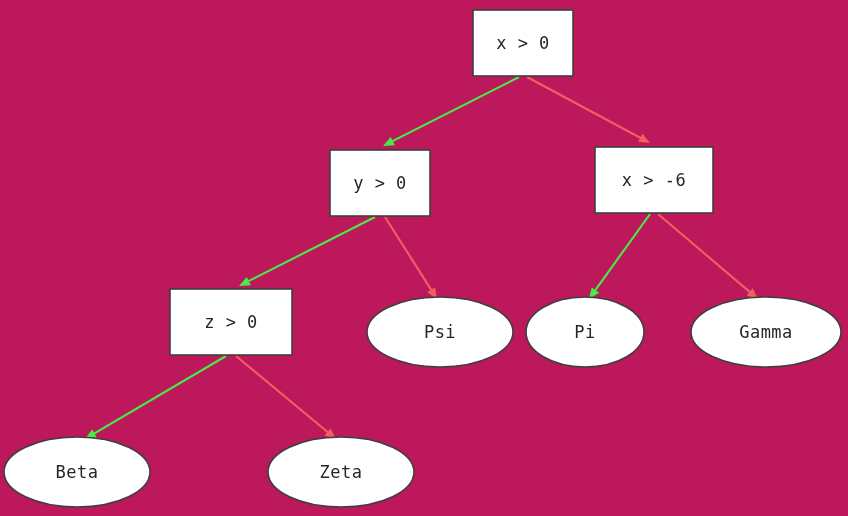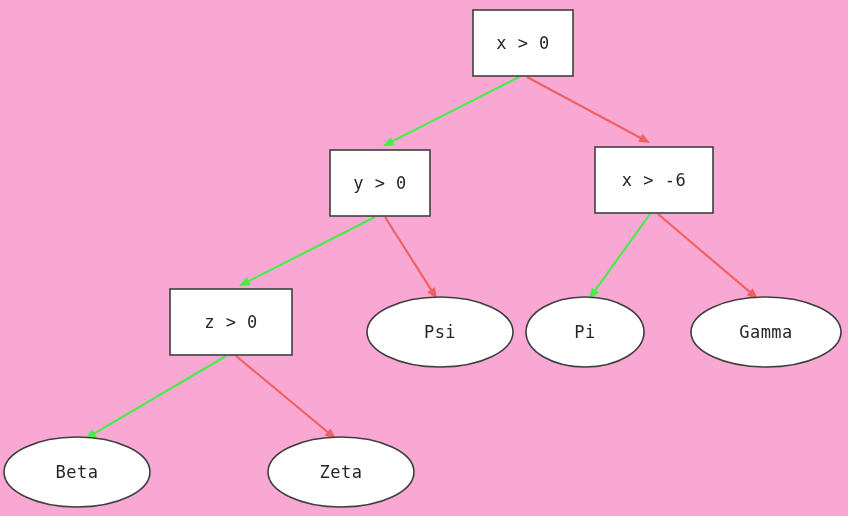--- a/index.html
+++ b/index.html
@@ -5,21 +5,21 @@
 <style>
   html, body {
     margin: 0;
     padding: 0;
     background: #ffffff;
   }
   #canvas {
     position: relative;
     width: 848px;
     height: 516px;
-    background: #f9a8d4;
+    background: #be185d;
     overflow: hidden;
     font-family: "DejaVu Sans Mono", "Liberation Mono", monospace;
   }
   #tree-svg {
     position: absolute;
     top: 0;
     left: 0;
     width: 848px;
     height: 516px;
   }

